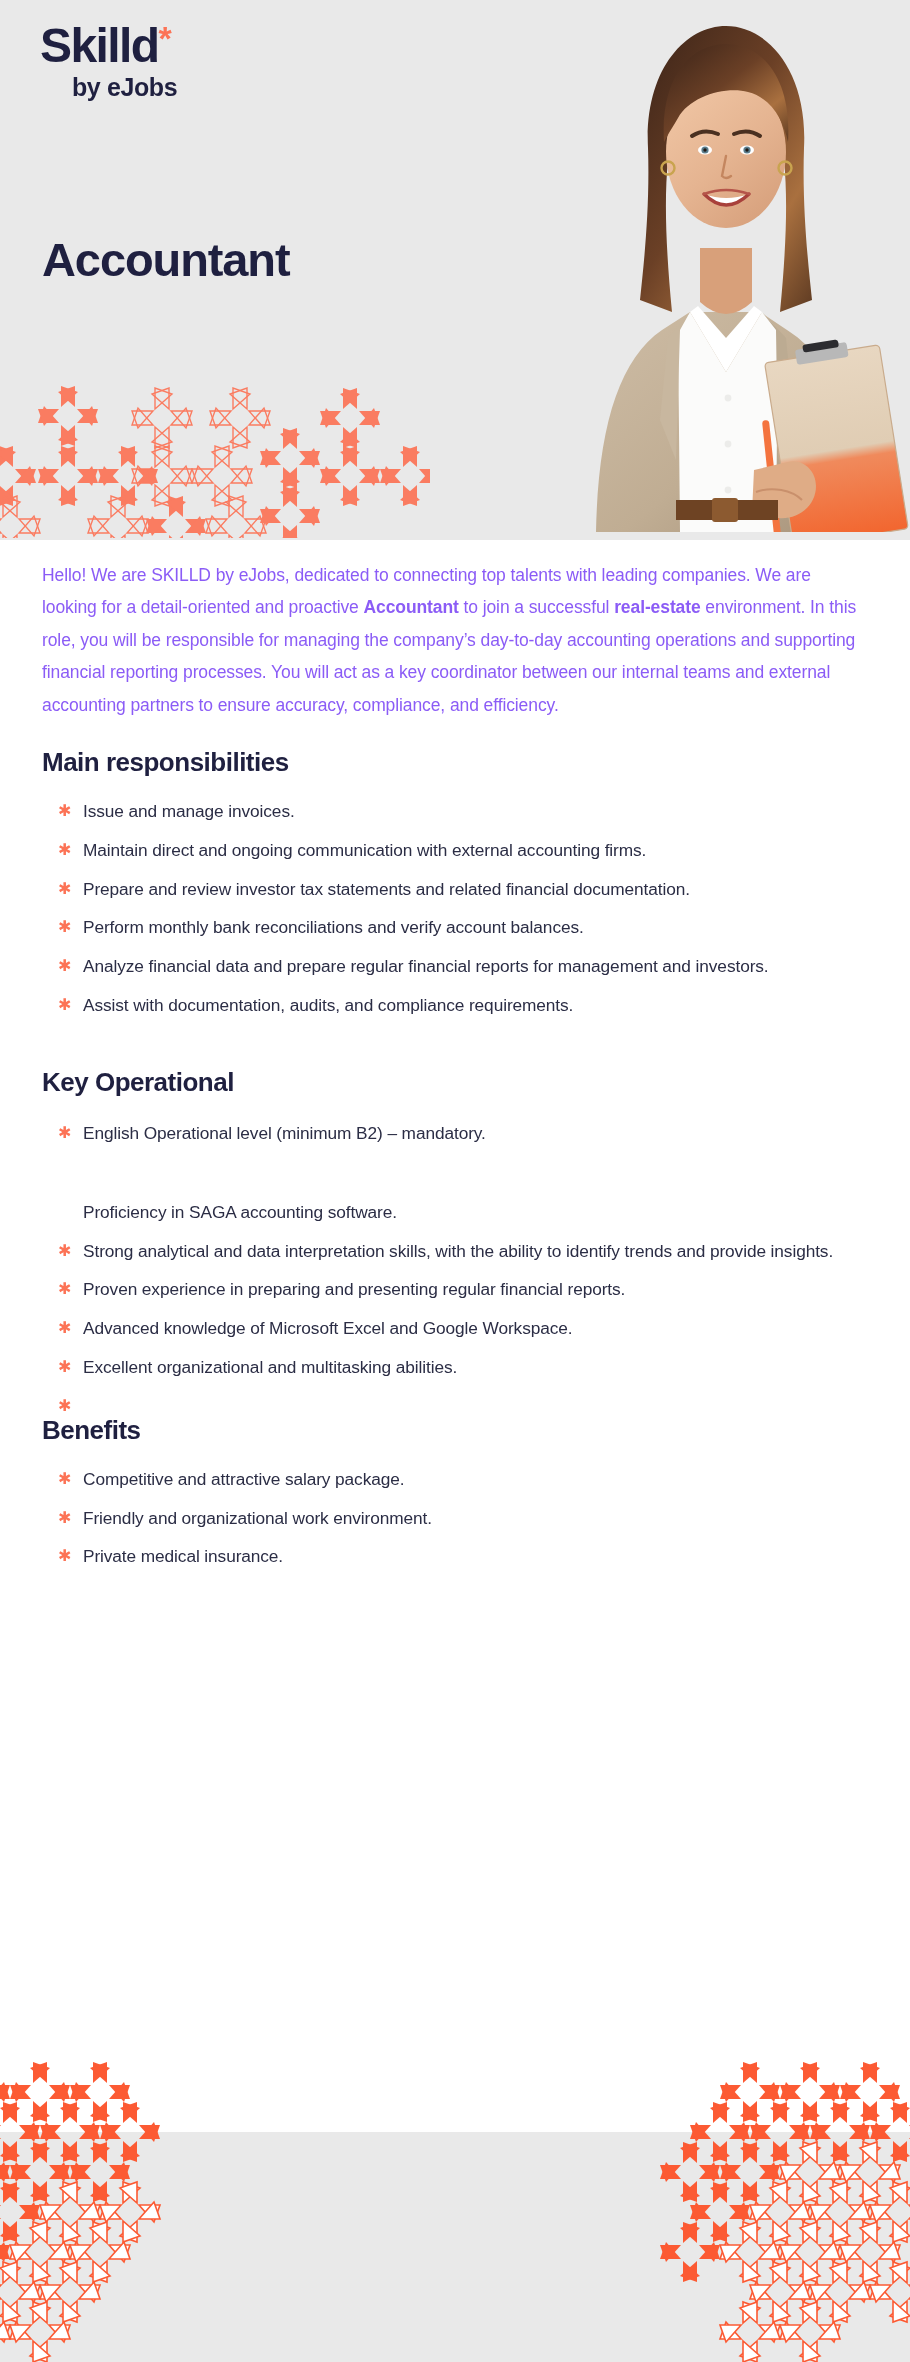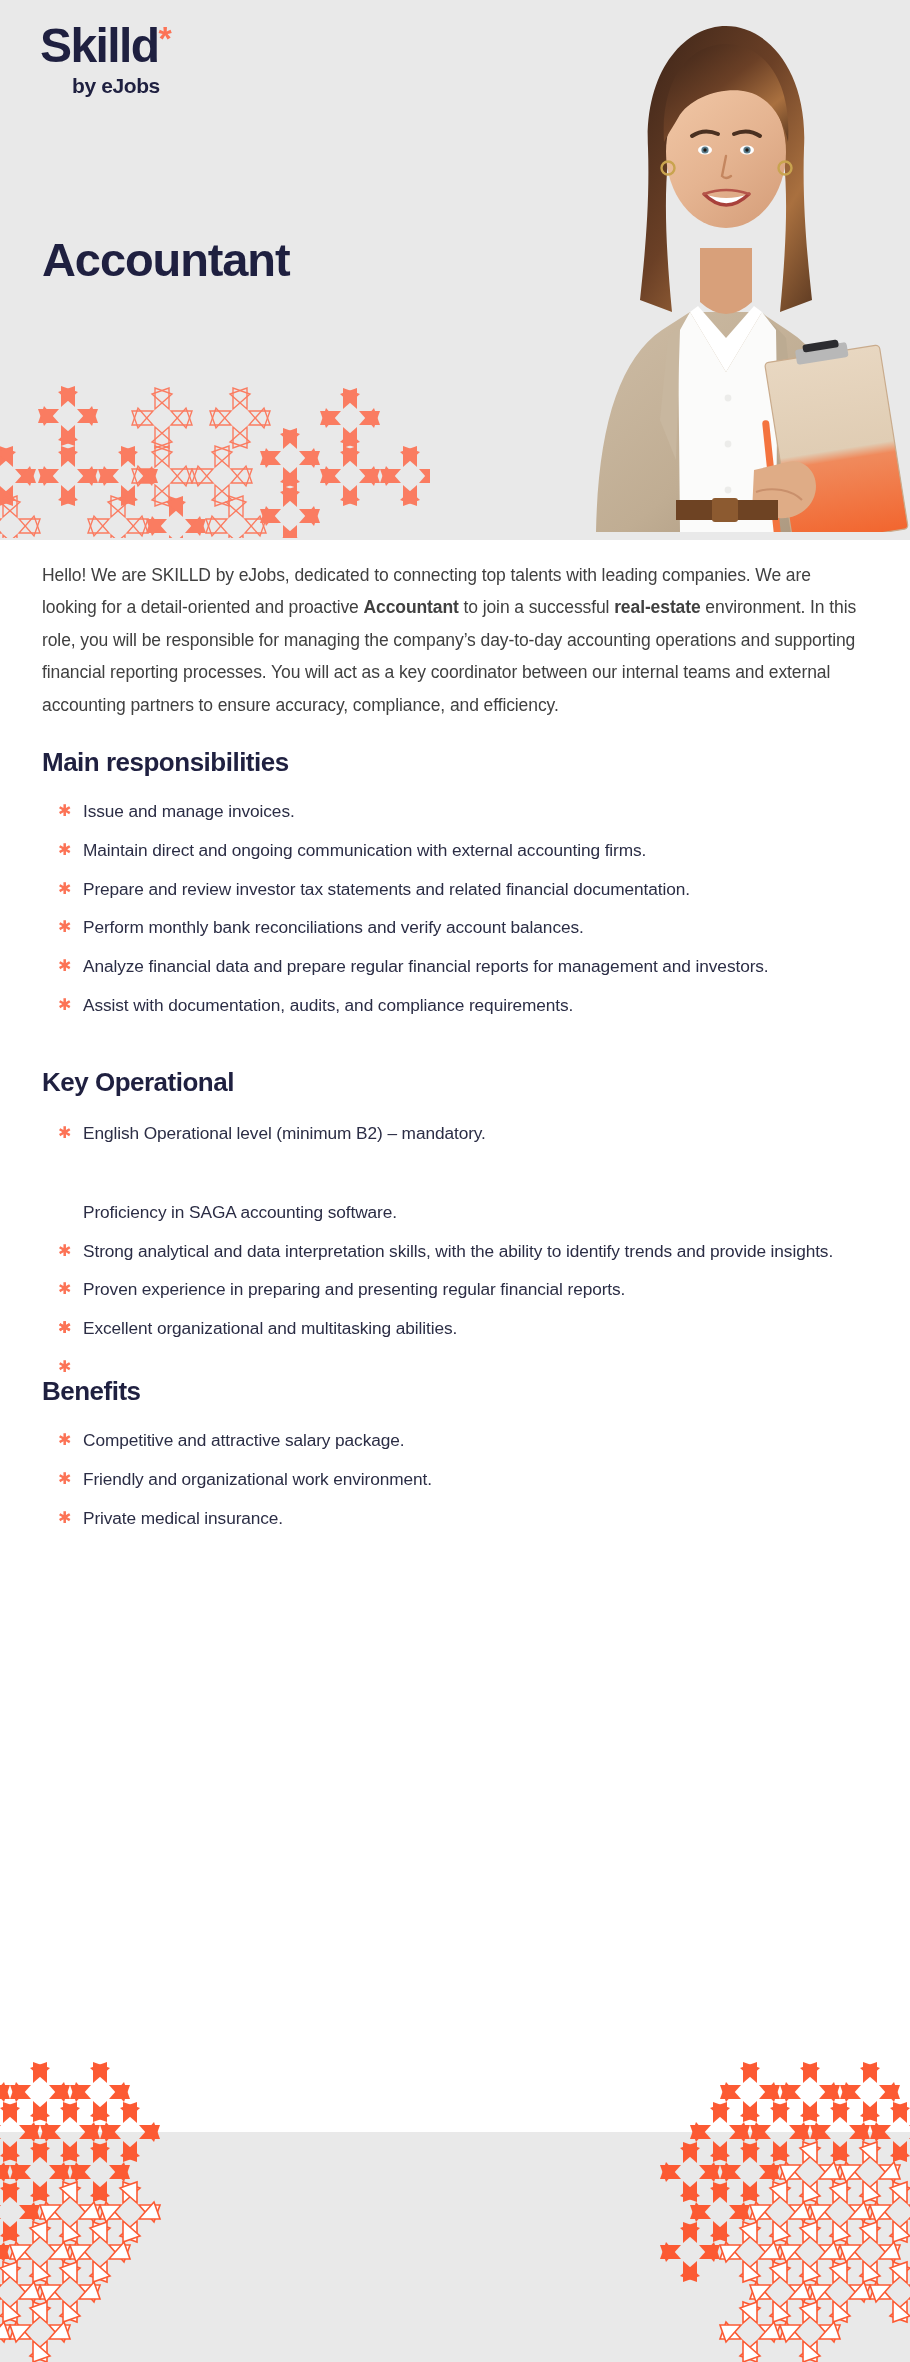--- a/index.html
+++ b/index.html
@@ -50,21 +50,21 @@
     color: #fc7356;
     font-size: 34px;
     font-weight: bold;
     position: relative;
     top: -12px;
     left: 0px;
     display: inline-block;
     line-height: 1;
   }
   .logo-sub {
-    font-size: 21px;
+    font-size: 25px;
     font-weight: bold;
     color: #1f2040;
     letter-spacing: -0.4px;
     margin-top: 5px;
     margin-left: 32px;
     line-height: 1;
   }
 
   .job-title {
     position: absolute;
@@ -105,21 +105,21 @@
     left: 0;
     top: 532px;
     width: 910px;
     padding: 0 42px;
     z-index: 3;
   }
 
   .intro {
     font-size: 17.5px;
     line-height: 1.85;
-    color: #404040;
+    color: #8b5cf6;
     margin-top: 27px;
     letter-spacing: -0.1px;
   }
   .intro b { font-weight: bold; }
 
   h2.section-title {
     font-size: 26px;
     font-weight: bold;
     color: #1f2040;
     letter-spacing: -0.5px;
@@ -345,21 +345,21 @@
         <li><span class="star">✱</span><span>Perform monthly bank reconciliations and verify account balances.</span></li>
         <li><span class="star">✱</span><span>Analyze financial data and prepare regular financial reports for management and investors.</span></li>
         <li><span class="star">✱</span><span>Assist with documentation, audits, and compliance requirements.</span></li>
       </ul>
 
     <h2 class="section-title section-key-req">Key Operational</h2>
     <ul class="bullets tight" id="list-requirements">
         <li><span class="star">✱</span><span>English Operational level (minimum B2) – mandatory.</span><span class="cont">Proficiency in SAGA accounting software.</span></li>
         <li><span class="star">✱</span><span>Strong analytical and data interpretation skills, with the ability to identify trends and provide insights.</span></li>
         <li><span class="star">✱</span><span>Proven experience in preparing and presenting regular financial reports.</span></li>
-        <li><span class="star">✱</span></li>
+        <li><span class="star">✱</span><span>Advanced knowledge of Microsoft Excel and Google Workspace.</span></li>
         <li><span class="star">✱</span><span>Excellent organizational and multitasking abilities.</span></li>
         <li><span class="star">✱</span></li>
       </ul>
 
     <h2 class="section-title section-benefits">Benefits</h2>
     <ul class="bullets" id="list-benefits">
         <li><span class="star">✱</span><span>Competitive and attractive salary package.</span></li>
         <li><span class="star">✱</span><span>Friendly and organizational work environment.</span></li>
         <li><span class="star">✱</span><span>Private medical insurance.</span></li>
       </ul>

